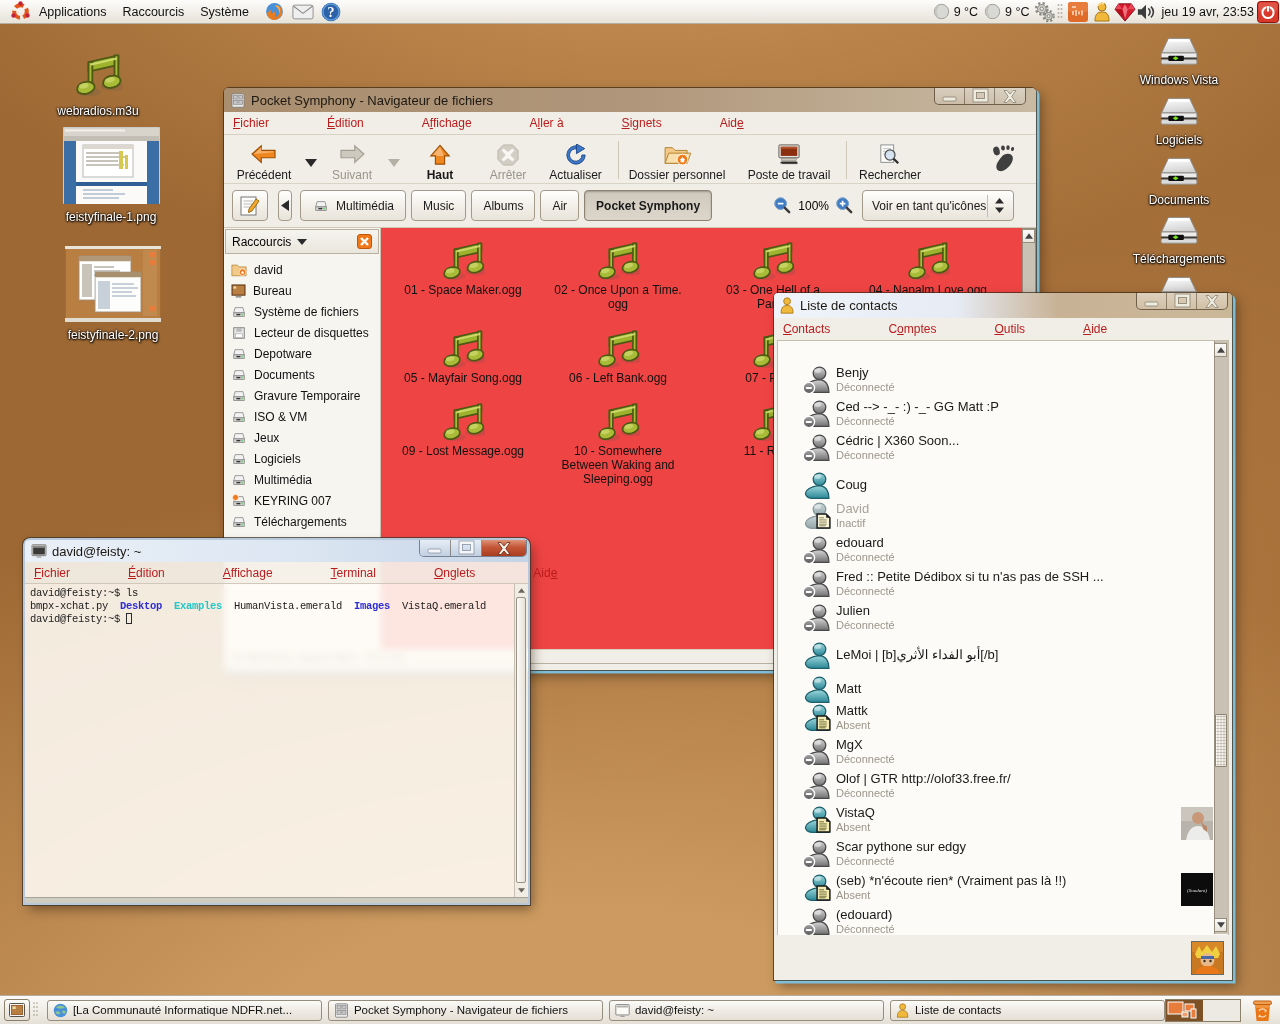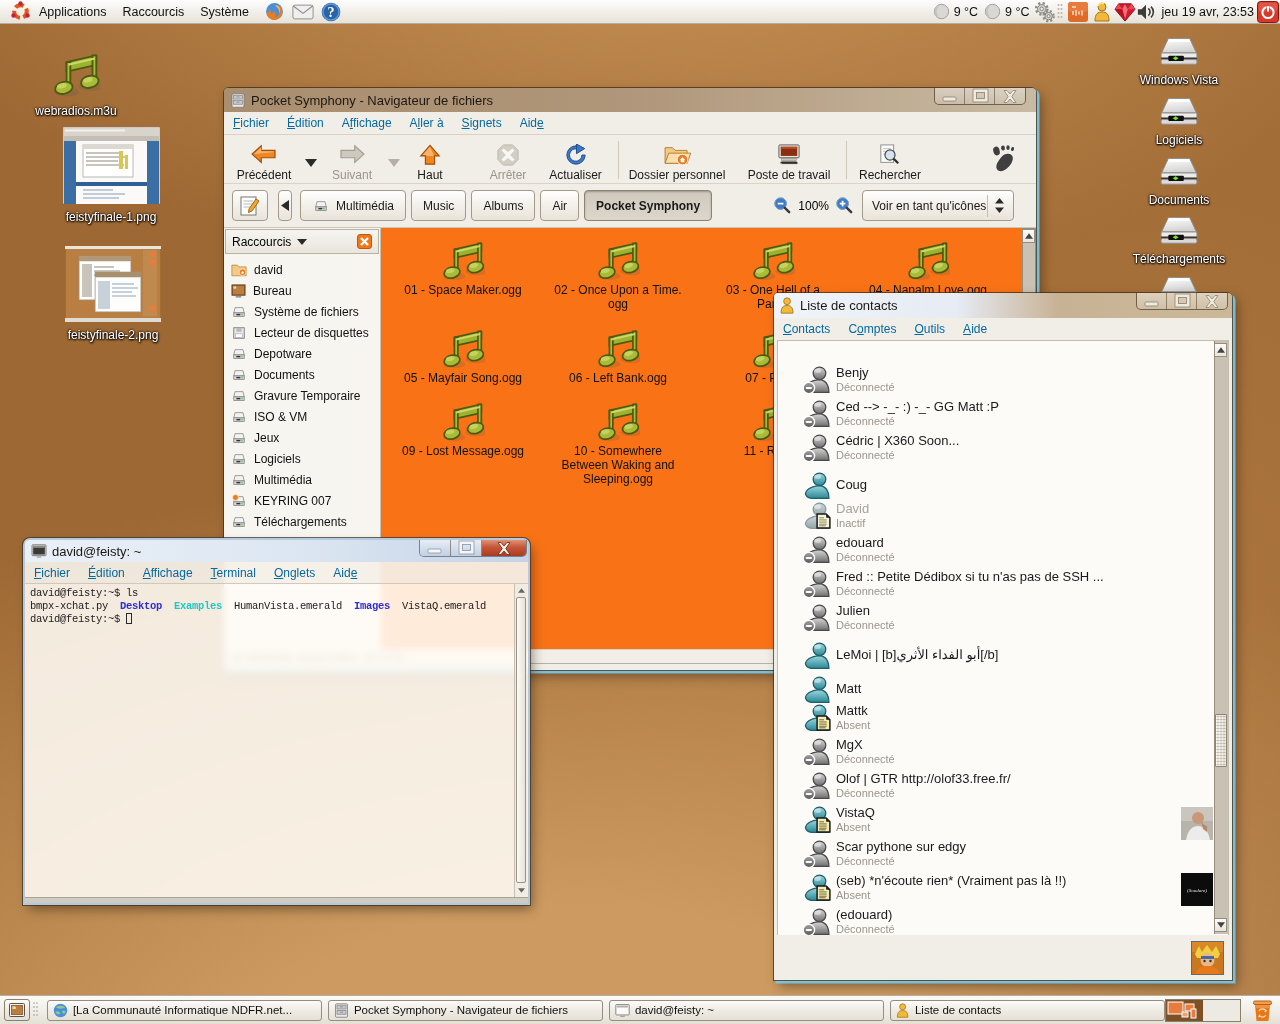--- a/index.html
+++ b/index.html
@@ -49,42 +49,42 @@
   border:1px solid rgba(70,56,38,0.7); border-top:none; border-radius:0 0 5px 5px; overflow:hidden;
   background:rgba(255,255,255,0.1); }
 .winbtns .wb {
   width:30px; display:flex; align-items:center; justify-content:center;
   background:linear-gradient(rgba(255,255,255,0.3), rgba(255,255,255,0.04));
   border-right:1px solid rgba(70,56,38,0.5);
 }
 .winbtns .wb:last-child { border-right:none; }
 .menubar {
   height:22px; background:#f1eee7; display:flex; align-items:center;
-  font-size:12px; color:#0369a1;
+  font-size:12px; color:#b91c1c;gap:40px;
 }
 .menubar span { padding:0 9px; }
 .menubar u { text-decoration:underline; }
 
 
 #nautilus { left:224px; top:88px; width:812px; height:582px; background:#f1eee7; }
 #naut-toolbar { height:50px; background:#f1eee7; border-top:1px solid #d8d2c4; border-bottom:1px solid #dad4c6; position:relative; }
 .tbtn { position:absolute; top:9px; display:flex; flex-direction:column; align-items:center;
   font-size:12px; color:#1a1a1a; }
 .tbtn svg { margin-bottom:2px; }
 .tbtn.dis { color:#9a958a; }
 .tsep { position:absolute; width:1px; height:38px; background:#cfc8b8; top:6px; }
 #naut-location { height:44px; background:#f1eee7; border-bottom:1px solid #cfc8b8;
   display:flex; align-items:center; padding-left:8px; font-size:12px; }
 .lbtn { height:31px; background:linear-gradient(#ffffff, #f4f1eb 45%, #e9e4da);
   border:1px solid #a39a8a; border-radius:4px; margin-right:5px;
   display:flex; align-items:center; justify-content:center; padding:0 11px; color:#1a1a1a; }
 .lbtn.active { background:linear-gradient(#cfc9bd, #ddd7cb); font-weight:bold; box-shadow:inset 0 1px 2px rgba(0,0,0,0.25); border-color:#8d8373; }
 #naut-body { display:flex; height:421px; position:relative; }
 #naut-side { width:157px; background:#f7f5f0; border-right:1px solid #c9c2b2; font-size:12px; flex:none; }
-#naut-main { flex:1; background:#f97316; position:relative; overflow:hidden; }
+#naut-main { flex:1; background:#ef4444; position:relative; overflow:hidden; }
 .side-item { display:flex; align-items:center; height:21px; padding-left:7px; color:#111; white-space:nowrap; }
 .side-item svg { margin-right:7px; flex:none; }
 #naut-status { height:15px; background:#f1eee7; border-top:1px solid #d8d2c4; border-bottom:1px solid #b9b2a2;}
 .ficon { position:absolute; width:154px; text-align:center; font-size:12px; color:#111; line-height:14px; }
 .ficon svg { display:block; margin:0 auto 1px; }
 
 
 .gsb { position:absolute; width:14px; background:#c9c1b3; border:1px solid #978d7c; }
 .gsb .ar { position:absolute; left:-1px; width:13px; height:14px; display:flex; align-items:center; justify-content:center;
   background:linear-gradient(#fcfbf9,#e9e5dd); border:1px solid #978d7c; }
@@ -321,21 +321,21 @@
     <svg width="22" height="22" viewBox="0 0 22 22" style="margin-left:3px;margin-right:1px;">
       <rect x="0.5" y="0.5" width="21" height="21" rx="3" fill="#d8382a" stroke="#8e1208"></rect>
       <rect x="1.5" y="1.5" width="19" height="9" rx="3" fill="#e05448"></rect>
       <circle cx="11" cy="11.5" r="5.6" fill="none" stroke="#fff" stroke-width="2"></circle>
       <line x1="11" y1="4.5" x2="11" y2="11" stroke="#d8382a" stroke-width="3"></line>
       <line x1="11" y1="5" x2="11" y2="10.5" stroke="#fff" stroke-width="2"></line>
     </svg>
   </span>
 </div>
 
-<div class="dicon" style="left:26px; top:52px; width:100px;">
+<div class="dicon" style="left:48px; top:52px; width:100px;">
   <svg width="52" height="46" viewBox="0 0 36 34">
       <use href="#note"></use>
     </svg>
   <div class="lbl">webradios.m3u</div>
 </div>
 <div class="dicon" style="left:51px; top:127px; width:120px;">
   <svg width="97" height="77" viewBox="0 0 97 77">
     <rect x="0" y="0" width="97" height="77" fill="#f6f5f3" stroke="#a0a0a0"></rect>
     <rect x="1" y="1" width="95" height="8" fill="#d8d4cc"></rect>
     <rect x="2" y="2.5" width="60" height="2" fill="#f2f0ec"></rect>
@@ -479,21 +479,21 @@
         </svg>Précédent</div>
     <span style="position:absolute; left:81px; top:18px;"><svg width="12" height="8" viewBox="0 0 12 8">
           <polygon points="0,0 12,0 6,8" fill="#2a2a2a"></polygon>
         </svg></span>
     <div class="tbtn dis" style="left:103px; width:50px;"><svg width="28" height="22" viewBox="0 0 30 24">
           <path d="M18,2 L18,7 L3,7 L3,15 L18,15 L18,20 L28,11 Z" fill="#cdc9bf" stroke="#a39e92" stroke-width="1.3"></path>
         </svg>Suivant</div>
     <span style="position:absolute; left:164px; top:18px;"><svg width="12" height="8" viewBox="0 0 12 8">
           <polygon points="0,0 12,0 6,8" fill="#b5b0a5"></polygon>
         </svg></span>
-    <div class="tbtn" style="left:189px; width:34px;"><svg width="24" height="22" viewBox="0 0 26 24">
+    <div class="tbtn" style="left:199px; width:34px;font-weight:bold;"><svg width="24" height="22" viewBox="0 0 26 24">
           <path d="M3,13 L8,13 L8,22 L18,22 L18,13 L23,13 L13,1.5 Z" fill="#f0871e" stroke="#9e5005" stroke-width="1.3"></path>
           <path d="M13,3 L5,12 L9,12 L9,13 L17,13 L17,12 Z" fill="#f7b36e"></path>
         </svg>Haut</div>
     <div class="tbtn dis" style="left:261px; width:46px;"><svg width="24" height="22" viewBox="0 0 26 24">
           <path d="M8,1 L18,1 L24,7 L24,17 L18,23 L8,23 L2,17 L2,7 Z" fill="#d2cec4" stroke="#b8b3a7"></path>
           <path d="M8.2,6 L13,9.6 L17.8,6 L20,8.2 L15.4,13 L20,17.8 L17.8,20 L13,16.4 L8.2,20 L6,17.8 L10.6,13 L6,8.2 Z" fill="#f8f7f3" transform="translate(0,-1)"></path>
         </svg>Arrêter</div>
     <div class="tbtn" style="left:324px; width:55px;"><svg width="24" height="22" viewBox="0 0 26 24">
           <path d="M13,2 a10,10 0 1 0 10,10 L19.5,12 a6.8,6.8 0 1 1 -2,-4.8 Z" fill="#3c78c8" stroke="#1c4888" stroke-width="1"></path>
           <polygon points="13.5,0 13.5,10.5 22.5,5" fill="#3c78c8" stroke="#1c4888"></polygon>

